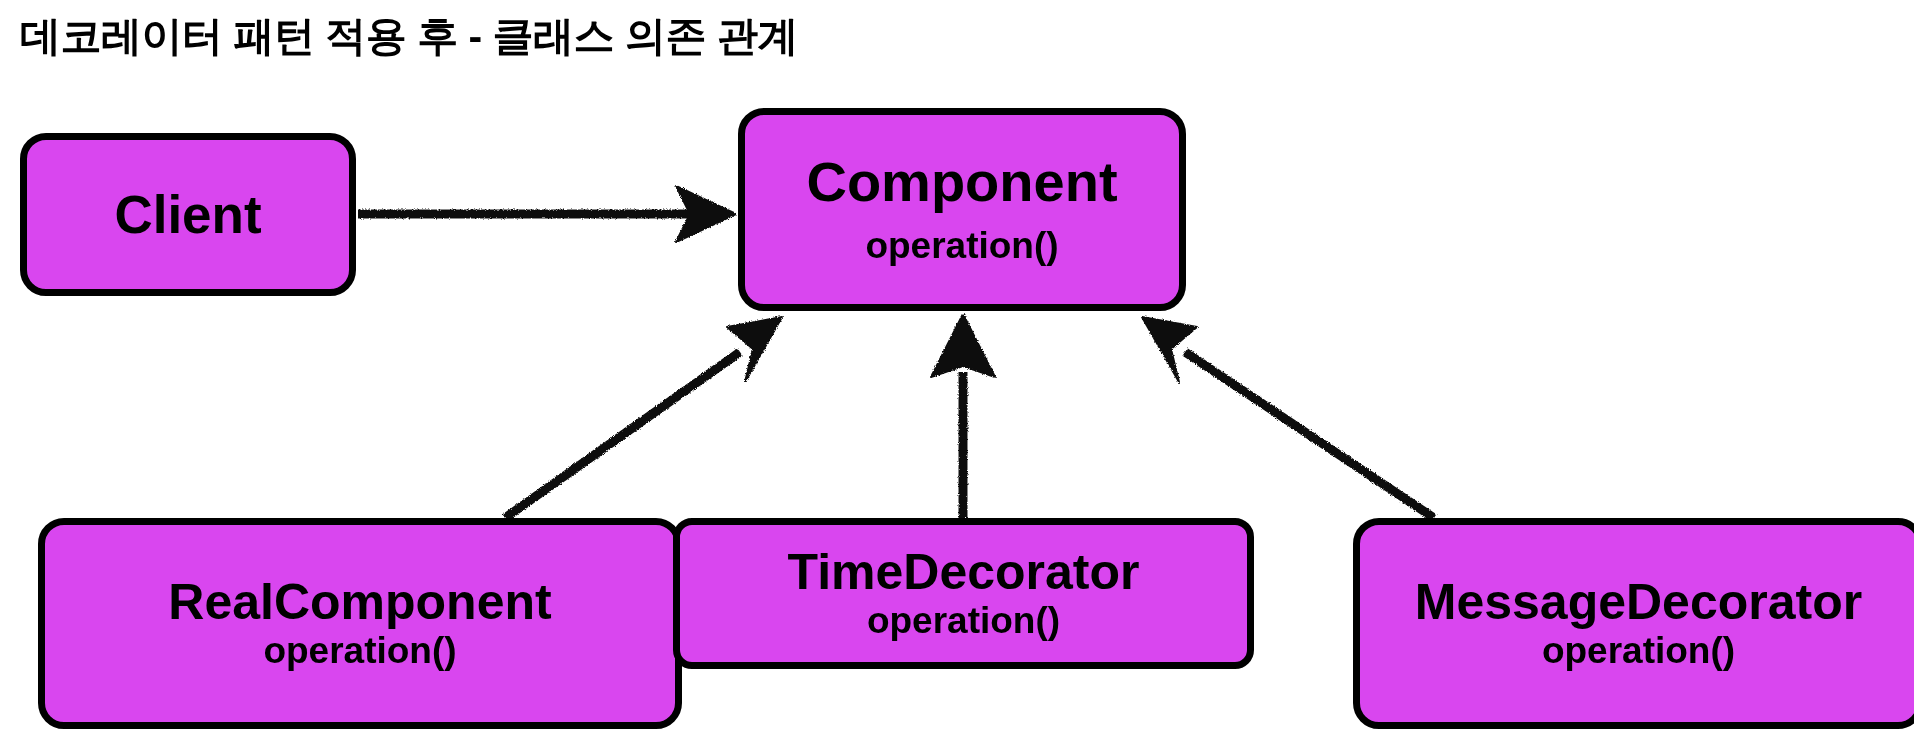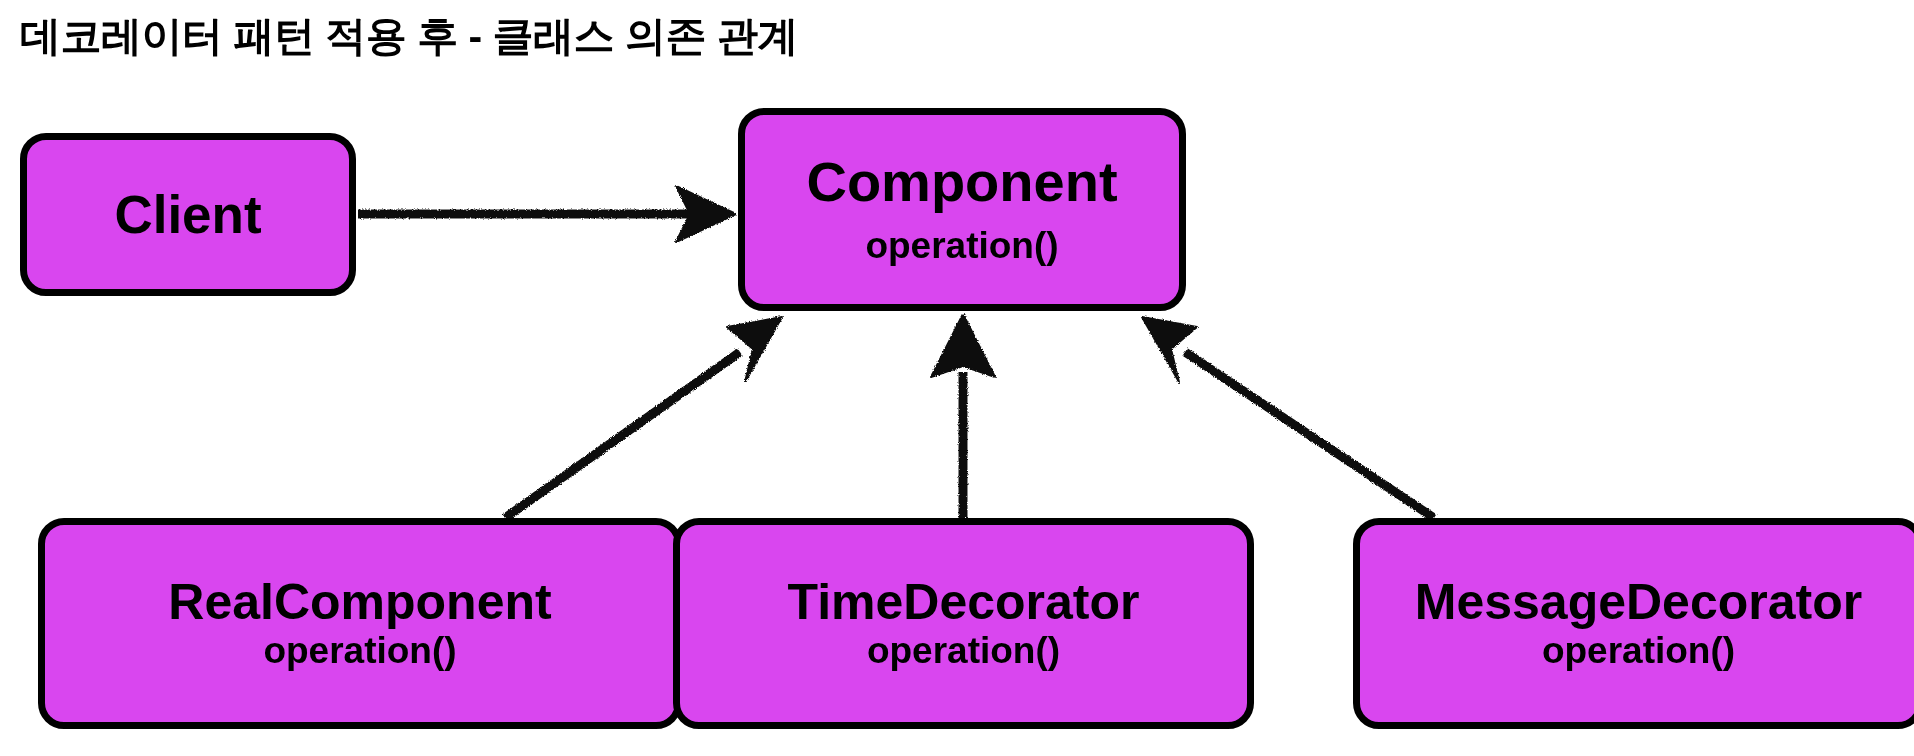--- a/index.html
+++ b/index.html
@@ -68,21 +68,21 @@
     left: 738px; top: 108px;  width: 448px;  height: 203px;
   }
   #box-component .class-name { font-size: 56px; margin-bottom: 16px; }
   #box-component .class-op   { font-size: 37px; }
 
   
   #box-realcomponent {
     left: 38px;   top: 518px; width: 644px; height: 211px;
   }
   #box-timedecorator {
-    left: 673px;  top: 518px; width: 581px; height: 211px;
+    left: 673px;  top: 518px; width: 581px; height: 151px; border-radius: 19px;
   }
   #box-messagedecorator {
     left: 1305px; top: 518px; width: 571px; height: 211px; margin-left: 48px;
   }
   #box-realcomponent .class-name,
   #box-timedecorator .class-name,
   #box-messagedecorator .class-name { font-size: 50px; margin-bottom: 4px; }
   #box-realcomponent .class-op,
   #box-timedecorator .class-op,
   #box-messagedecorator .class-op { font-size: 37px; }

